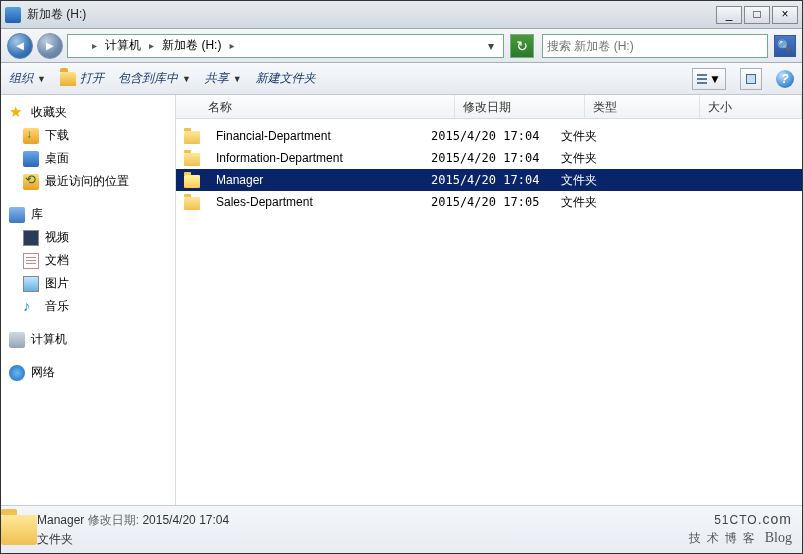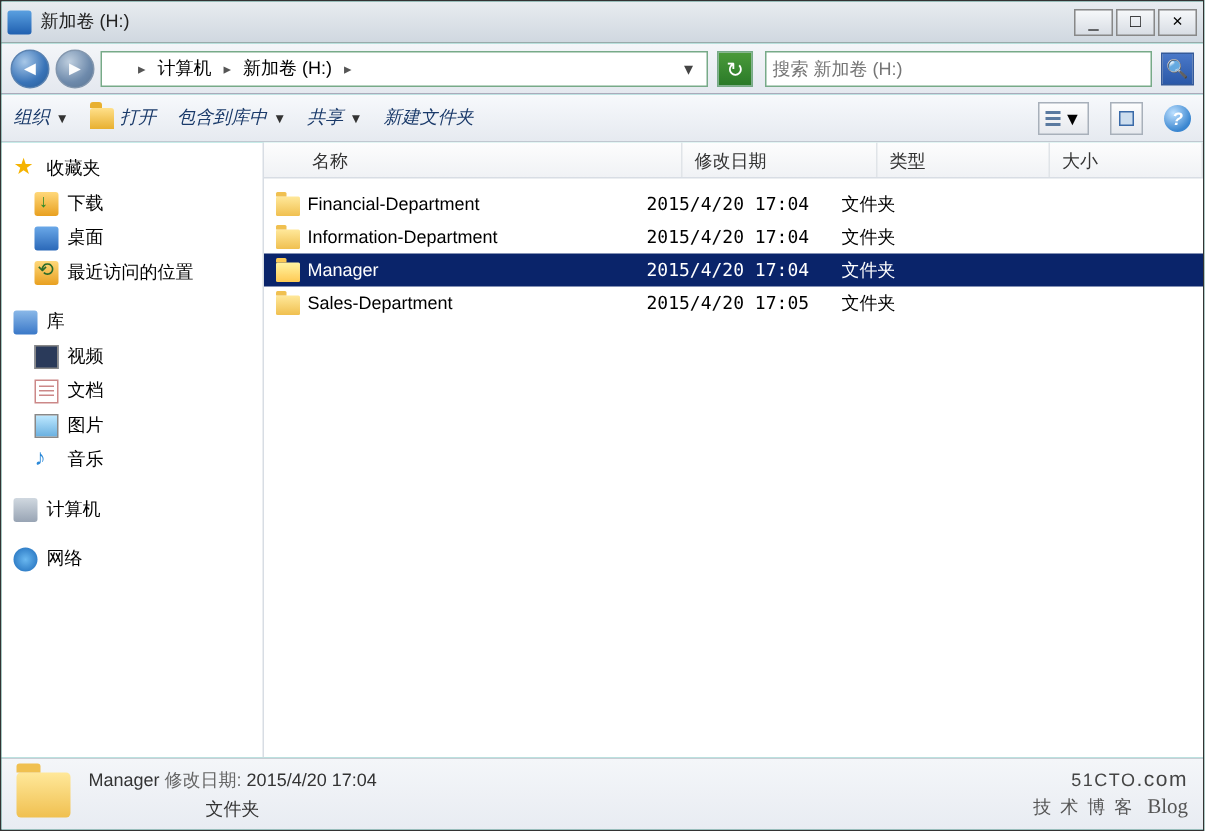--- a/index.html
+++ b/index.html
@@ -14,21 +14,21 @@
 
 .navrow { height: 34px; background: linear-gradient(#f4f6f9,#e4e8ef); display: flex; align-items: center; padding: 3px 6px; gap: 4px; border-bottom: 1px solid #aab; }
 .navbtn { width: 26px; height: 26px; border-radius: 50%; background: radial-gradient(circle at 35% 30%, #a8c8e8, #3a74b8 60%, #265a94); border: 1px solid #5a82b0; display:flex; align-items:center; justify-content:center; color:#fff; font-size:13px; }
 .navbtn.disabled { filter: grayscale(0.4) opacity(0.8); }
 .addrbar { flex: 1; height: 24px; background: #fff; border: 1px solid #7a8; display: flex; align-items: center; padding: 0 4px; gap: 4px; }
 .addrbar .chev { color:#555; font-size:10px; }
 .crumb { padding: 2px 4px; }
 .addrspacer { flex:1; }
 .addrdrop { width:16px; text-align:center; color:#444; }
 .refreshbtn { width: 24px; height: 24px; border:1px solid #7a8; background: linear-gradient(#4a9a3a,#2a7a28); color:#fff; display:flex;align-items:center;justify-content:center;font-size:14px; margin-left:2px; }
-.searchbox { width: 258px; height: 24px; border:1px solid #7a8; background:#fff; display:flex; align-items:center; padding:0 4px; margin-left:4px; }
+.searchbox { width: 226px; height: 24px; border:1px solid #7a8; background:#fff; display:flex; align-items:center; padding:0 4px; margin-left:4px; }
 .searchbox input { border:none; outline:none; flex:1; font-size:12px; color:#666; }
 .searchicon { width:22px; height:22px; border:1px solid #345a9a; background:linear-gradient(#4a78c8,#2a58a8); color:#fff; display:flex;align-items:center;justify-content:center; font-size:12px; margin-left:2px;}
 
 .toolbar { height: 32px; background: linear-gradient(#f7f9fc,#e6eaf0); border-bottom:1px solid #c0c8d0; display:flex; align-items:center; padding:0 8px; gap:14px;font-style:italic; }
 .toolbar .tbitem { display:flex; align-items:center; gap:4px; color:#1a3a6a; cursor:default; }
 .toolbar .tbitem .dd { font-size:9px; color:#333; }
 .toolbar .openicon { width:16px; height:14px; background:linear-gradient(#ffe08a,#e8b030); border-radius:2px 2px 0 0; position:relative; }
 .toolbar .openicon::before{content:"";position:absolute;top:-4px;left:0;width:8px;height:4px;background:#e8b030;border-radius:2px 2px 0 0;}
 .tbspacer { flex:1; }
 .viewbtn { width:34px; height:22px; border:1px solid #a8b0ba; background:linear-gradient(#fdfdfd,#e6e9ee); display:flex;align-items:center;justify-content:center; gap:2px;}
@@ -61,27 +61,27 @@
 .ico-net{background:radial-gradient(circle,#6ab8f0,#1a68b8);border-radius:50%;}
 .ico-folder{width:16px;height:13px;background:linear-gradient(#ffe89a,#f0c050);border-radius:1px;position:relative;margin-top:2px;}
 .ico-folder::before{content:"";position:absolute;top:-3px;left:0;width:7px;height:3px;background:#f0c050;border-radius:1px 1px 0 0;}
 
 .filepane { flex:1; display:flex; flex-direction:column; background:#fff; }
 .colheader { height:24px; background:linear-gradient(#fdfdfd,#f0f2f5); border-bottom:1px solid #d8dde4; display:flex; }
 .colheader .col { border-right:1px solid #e0e4e8; padding:4px 8px; color:#333; }
 .col-name{width:255px;margin-left:24px;} .col-date{width:130px;} .col-type{width:115px;} .col-size{flex:1;}
 .filelist { flex:1; overflow:auto; padding-top:6px; }
 .frow { display:flex; align-items:center; height:22px; padding-left:8px; }
-.frow .fname{width:247px;display:flex;gap:5px;font-family:"SimSun",monospace;}
+.frow .fname{width:247px;display:flex;gap:16px;font-family:"SimSun",monospace;}
 .frow .fdate{width:130px;font-family:"SimSun",monospace;}
 .frow .ftype{width:115px;}
 .frow.selected{background:#0a246a;color:#fff;}
 .frow.selected .ico-folder{filter:brightness(1.05);}
 
-.statusbar { height:48px; border-top:1px solid #c8cdd4; background:linear-gradient(#f4f6f9,#e8ecf2); display:flex; align-items:center; padding:4px 10px; gap:12px;text-align:center; }
+.statusbar { height:48px; border-top:1px solid #c8cdd4; background:linear-gradient(#f4f6f9,#e8ecf2); display:flex; align-items:center; padding:4px 0; gap:0; }
 .statusbar .bigfolder{width:36px;height:30px;background:linear-gradient(#ffe89a,#f0c050);border-radius:3px;position:relative;}
 .statusbar .bigfolder::before{content:"";position:absolute;top:-6px;left:0;width:16px;height:6px;background:#f0c050;border-radius:2px 2px 0 0;}
 .statusbar .sinfo{display:flex;flex-direction:column;gap:2px;color:#333;}
 .statusbar .sline1 span.lbl{color:#666;}
 
 .watermark{position:absolute;right:10px;bottom:6px;text-align:right;color:#555;pointer-events:none;}
 .watermark .w1{font-family:Arial;font-size:22px;font-weight:normal;letter-spacing:1px;color:#444;margin-top:28px;}
 .watermark .w1 .com{font-size:14px;}
 .watermark .w2{font-size:13px;font-family:"SimHei","Microsoft YaHei";letter-spacing:6px;}
 .watermark .w2 .blog{font-family:"Brush Script MT",cursive;font-size:14px;letter-spacing:0;margin-left:4px;}

